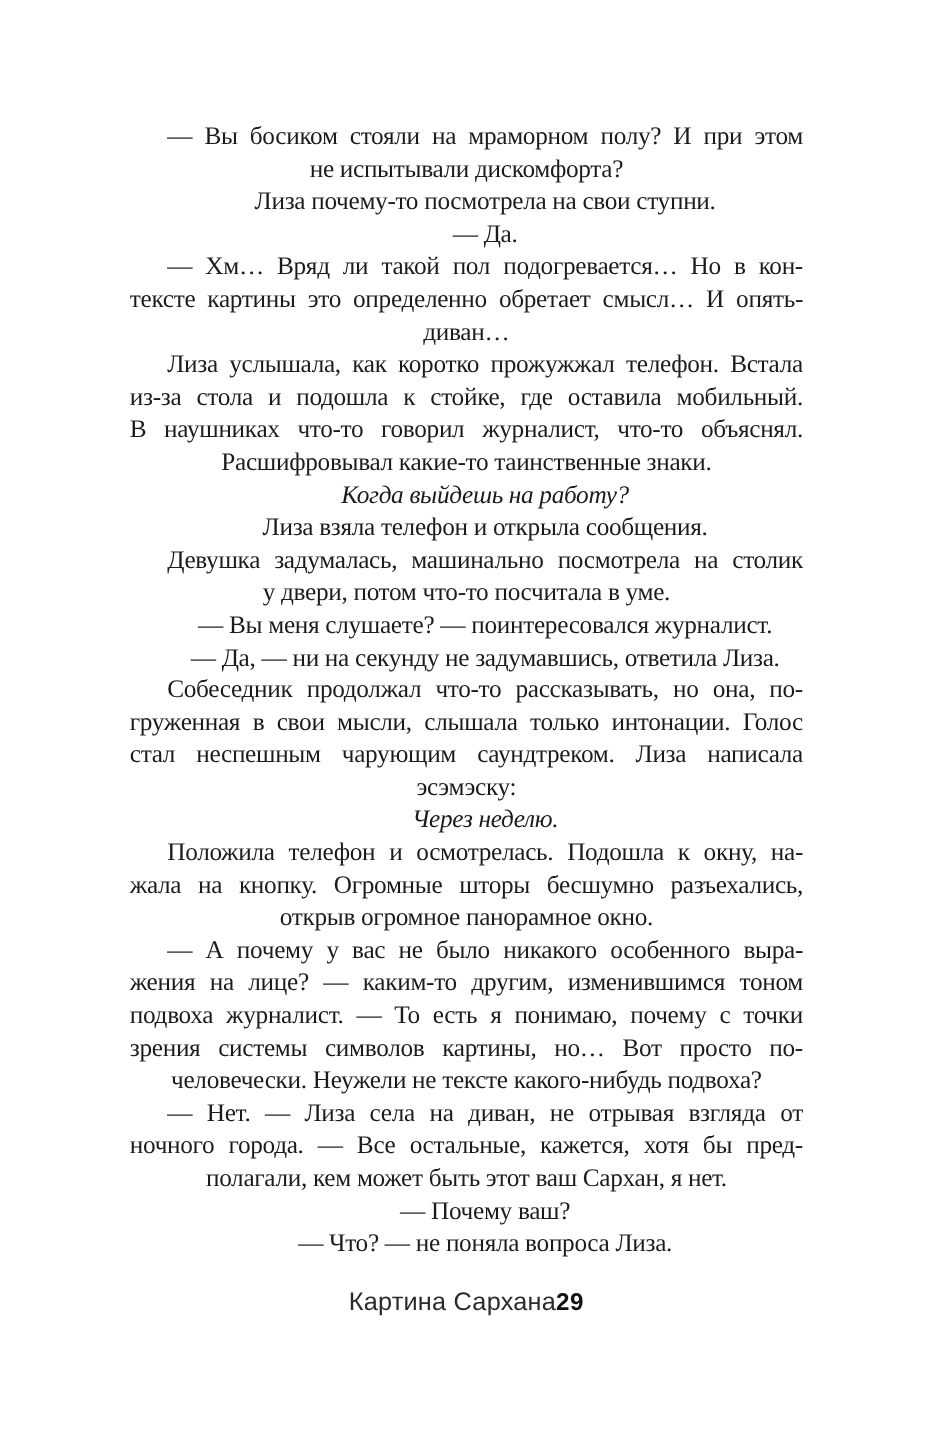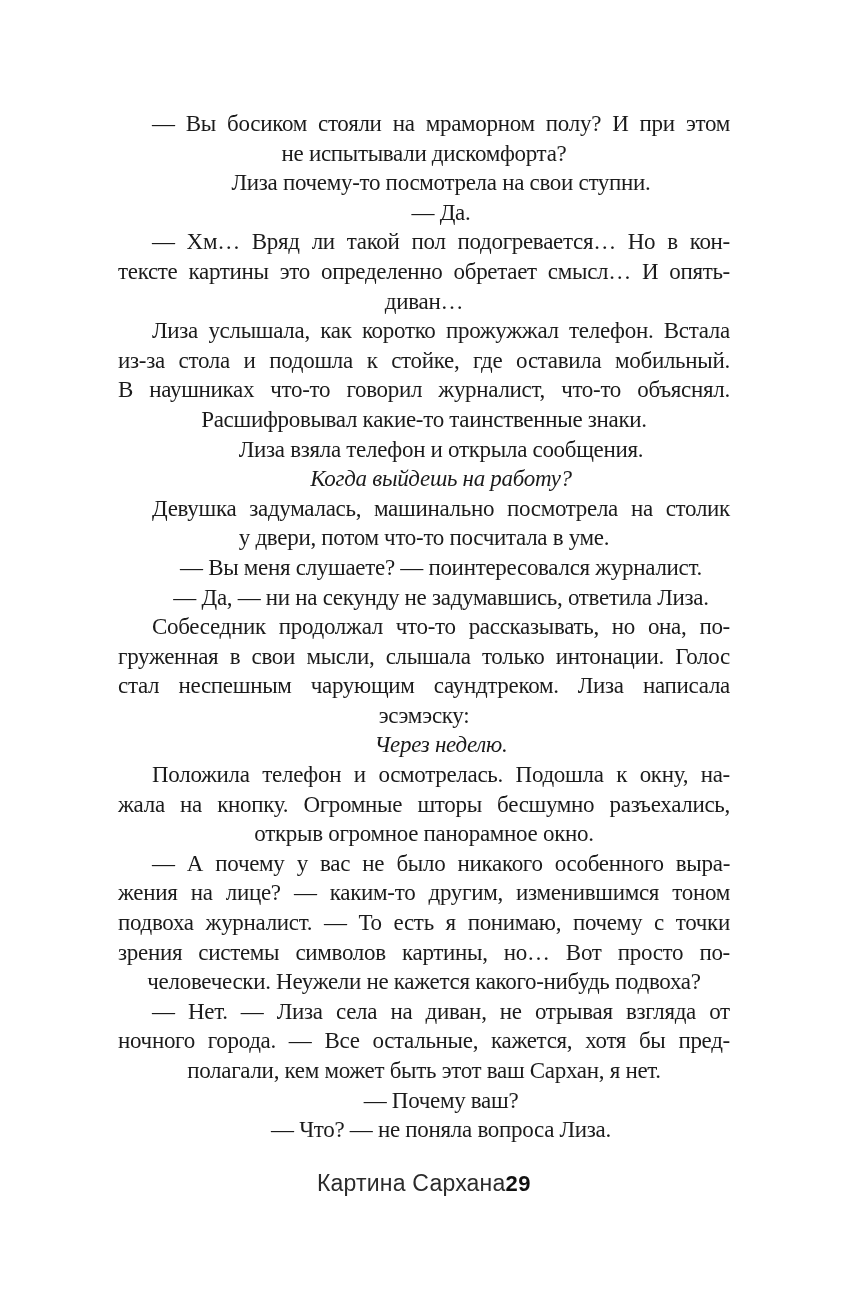--- a/index.html
+++ b/index.html
@@ -136,25 +136,25 @@
           <span>В</span>
           <span>наушниках</span>
           <span>что-то</span>
           <span>говорил</span>
           <span>журналист,</span>
           <span>что-то</span>
           <span>объяснял.</span>
         </div>
         <div class="line plain">Расшифровывал какие-то таинственные знаки.</div>
       </div>
-      <div class="para">
-        <div class="line first plain">Лиза взяла телефон и открыла сообщения.</div>
-      </div>
       <div class="para italic">
         <div class="line first plain">Когда выйдешь на работу?</div>
+      </div>
+      <div class="para">
+        <div class="line first plain">Лиза взяла телефон и открыла сообщения.</div>
       </div>
       <div class="para">
         <div class="line first just">
           <span>Девушка</span>
           <span>задумалась,</span>
           <span>машинально</span>
           <span>посмотрела</span>
           <span>на</span>
           <span>столик</span>
         </div>
@@ -259,21 +259,21 @@
         <div class="line just">
           <span>зрения</span>
           <span>системы</span>
           <span>символов</span>
           <span>картины,</span>
           <span>но…</span>
           <span>Вот</span>
           <span>просто</span>
           <span>по-</span>
         </div>
-        <div class="line plain">человечески. Неужели не кажется какого-нибудь подвоха?</div>
+        <div class="line plain">человечески. Неужели не тексте какого-нибудь подвоха?</div>
       </div>
       <div class="para">
         <div class="line first just">
           <span>—</span>
           <span>Нет.</span>
           <span>—</span>
           <span>Лиза</span>
           <span>села</span>
           <span>на</span>
           <span>диван,</span>

